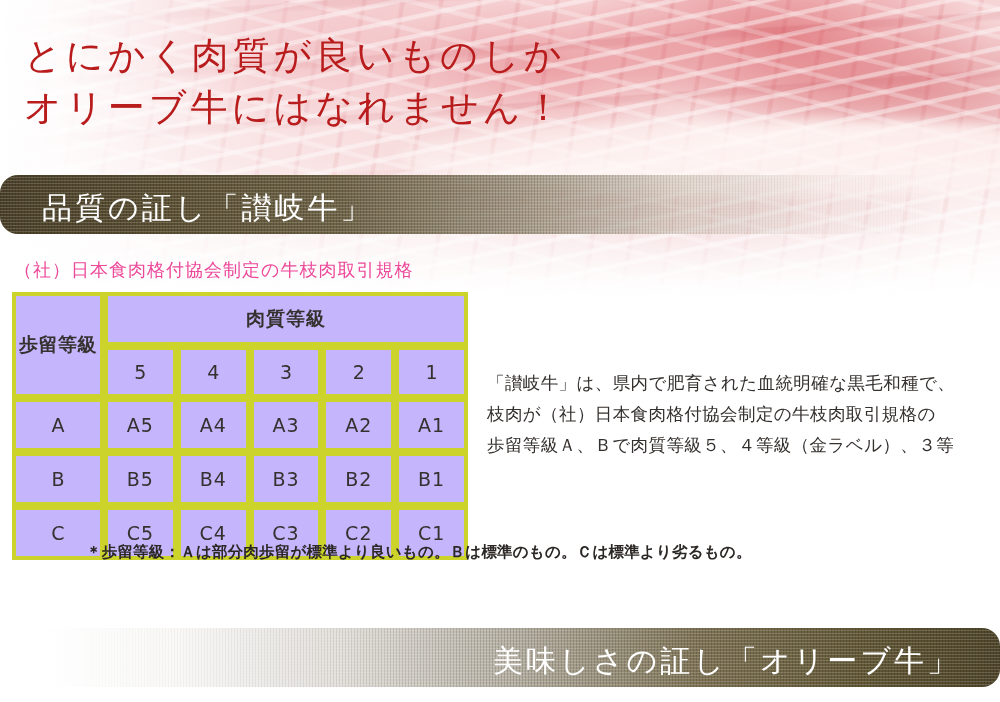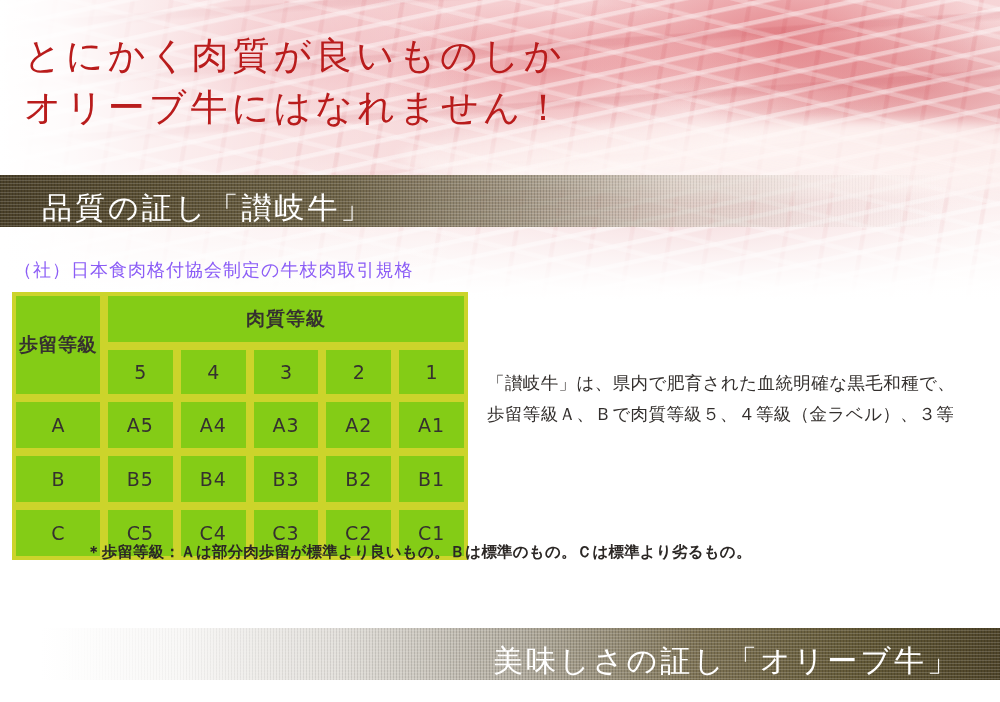--- a/index.html
+++ b/index.html
@@ -96,22 +96,23 @@
     font-size: 37px;
     line-height: 52px;
     letter-spacing: 4px;
     color: #b91c1c;
     white-space: nowrap;
   }
 
   
   .banner {
     position: absolute;
-    height: 52px;
+    height: 59px;
     overflow: hidden;
+    border-radius: 18px;
   }
   .banner-texture {
     position: absolute;
     inset: 0;
     background-size: 3px 3px, 3px 3px;
     background-image:
       repeating-linear-gradient(0deg, rgba(255,255,255,0.16) 0 1px, rgba(0,0,0,0) 1px 3px),
       repeating-linear-gradient(90deg, rgba(0,0,0,0.14) 0 1px, rgba(0,0,0,0) 1px 3px);
   }
   .banner-label {
@@ -161,21 +162,21 @@
   #banner-bottom .banner-label { right: 40px; }
 
   
   .table-caption {
     position: absolute;
     left: 14px;
     top: 258px;
     font-family: "DejaVu Serif", "Liberation Serif", serif;
     font-size: 18px;
     letter-spacing: 1px;
-    color: #8b5cf6;
+    color: #ec4899;
     white-space: nowrap;
   }
 
   
   .grade-table-wrap {
     position: absolute;
     left: 12px;
     top: 292px;
     width: 456px;
   }
@@ -185,21 +186,21 @@
     width: 456px;
     table-layout: fixed;
   }
   table.grade-table td {
     border: 4px solid #ccd42b;
     text-align: center;
     vertical-align: middle;
     font-family: "DejaVu Sans", "Liberation Sans", sans-serif;
     font-size: 19px;
     color: #35312f;
-    background: #84cc16;
+    background: #c4b5fd;
     position: relative;
     padding: 0;
   }
   td.corner-head {
     width: 84px;
     font-family: "DejaVu Serif", "Liberation Serif", serif;
     font-size: 16px;
     letter-spacing: 0.5px;
     font-weight: bold;
     height: 90px;
@@ -366,20 +367,21 @@
           <td class="cell">C3</td>
           <td class="cell">C2</td>
           <td class="cell">C1</td>
         </tr>
       </tbody>
     </table>
   </div>
 
   <div class="description">
     <div class="desc-line">「讃岐牛」は、県内で肥育された血統明確な黒毛和種で、</div>
+    <div class="desc-line">枝肉が（社）日本食肉格付協会制定の牛枝肉取引規格の</div>
     <div class="desc-line">歩留等級Ａ、Ｂで肉質等級５、４等級（金ラベル）、３等</div>
   </div>
 
   <div class="footnotes">
     <div class="footnote">＊歩留等級：Ａは部分肉歩留が標準より良いもの。Ｂは標準のもの。Ｃは標準より劣るもの。</div>
   </div>
 
   <div class="banner" id="banner-bottom">
     <div class="banner-fill"></div>
     <div class="banner-texture"></div>

